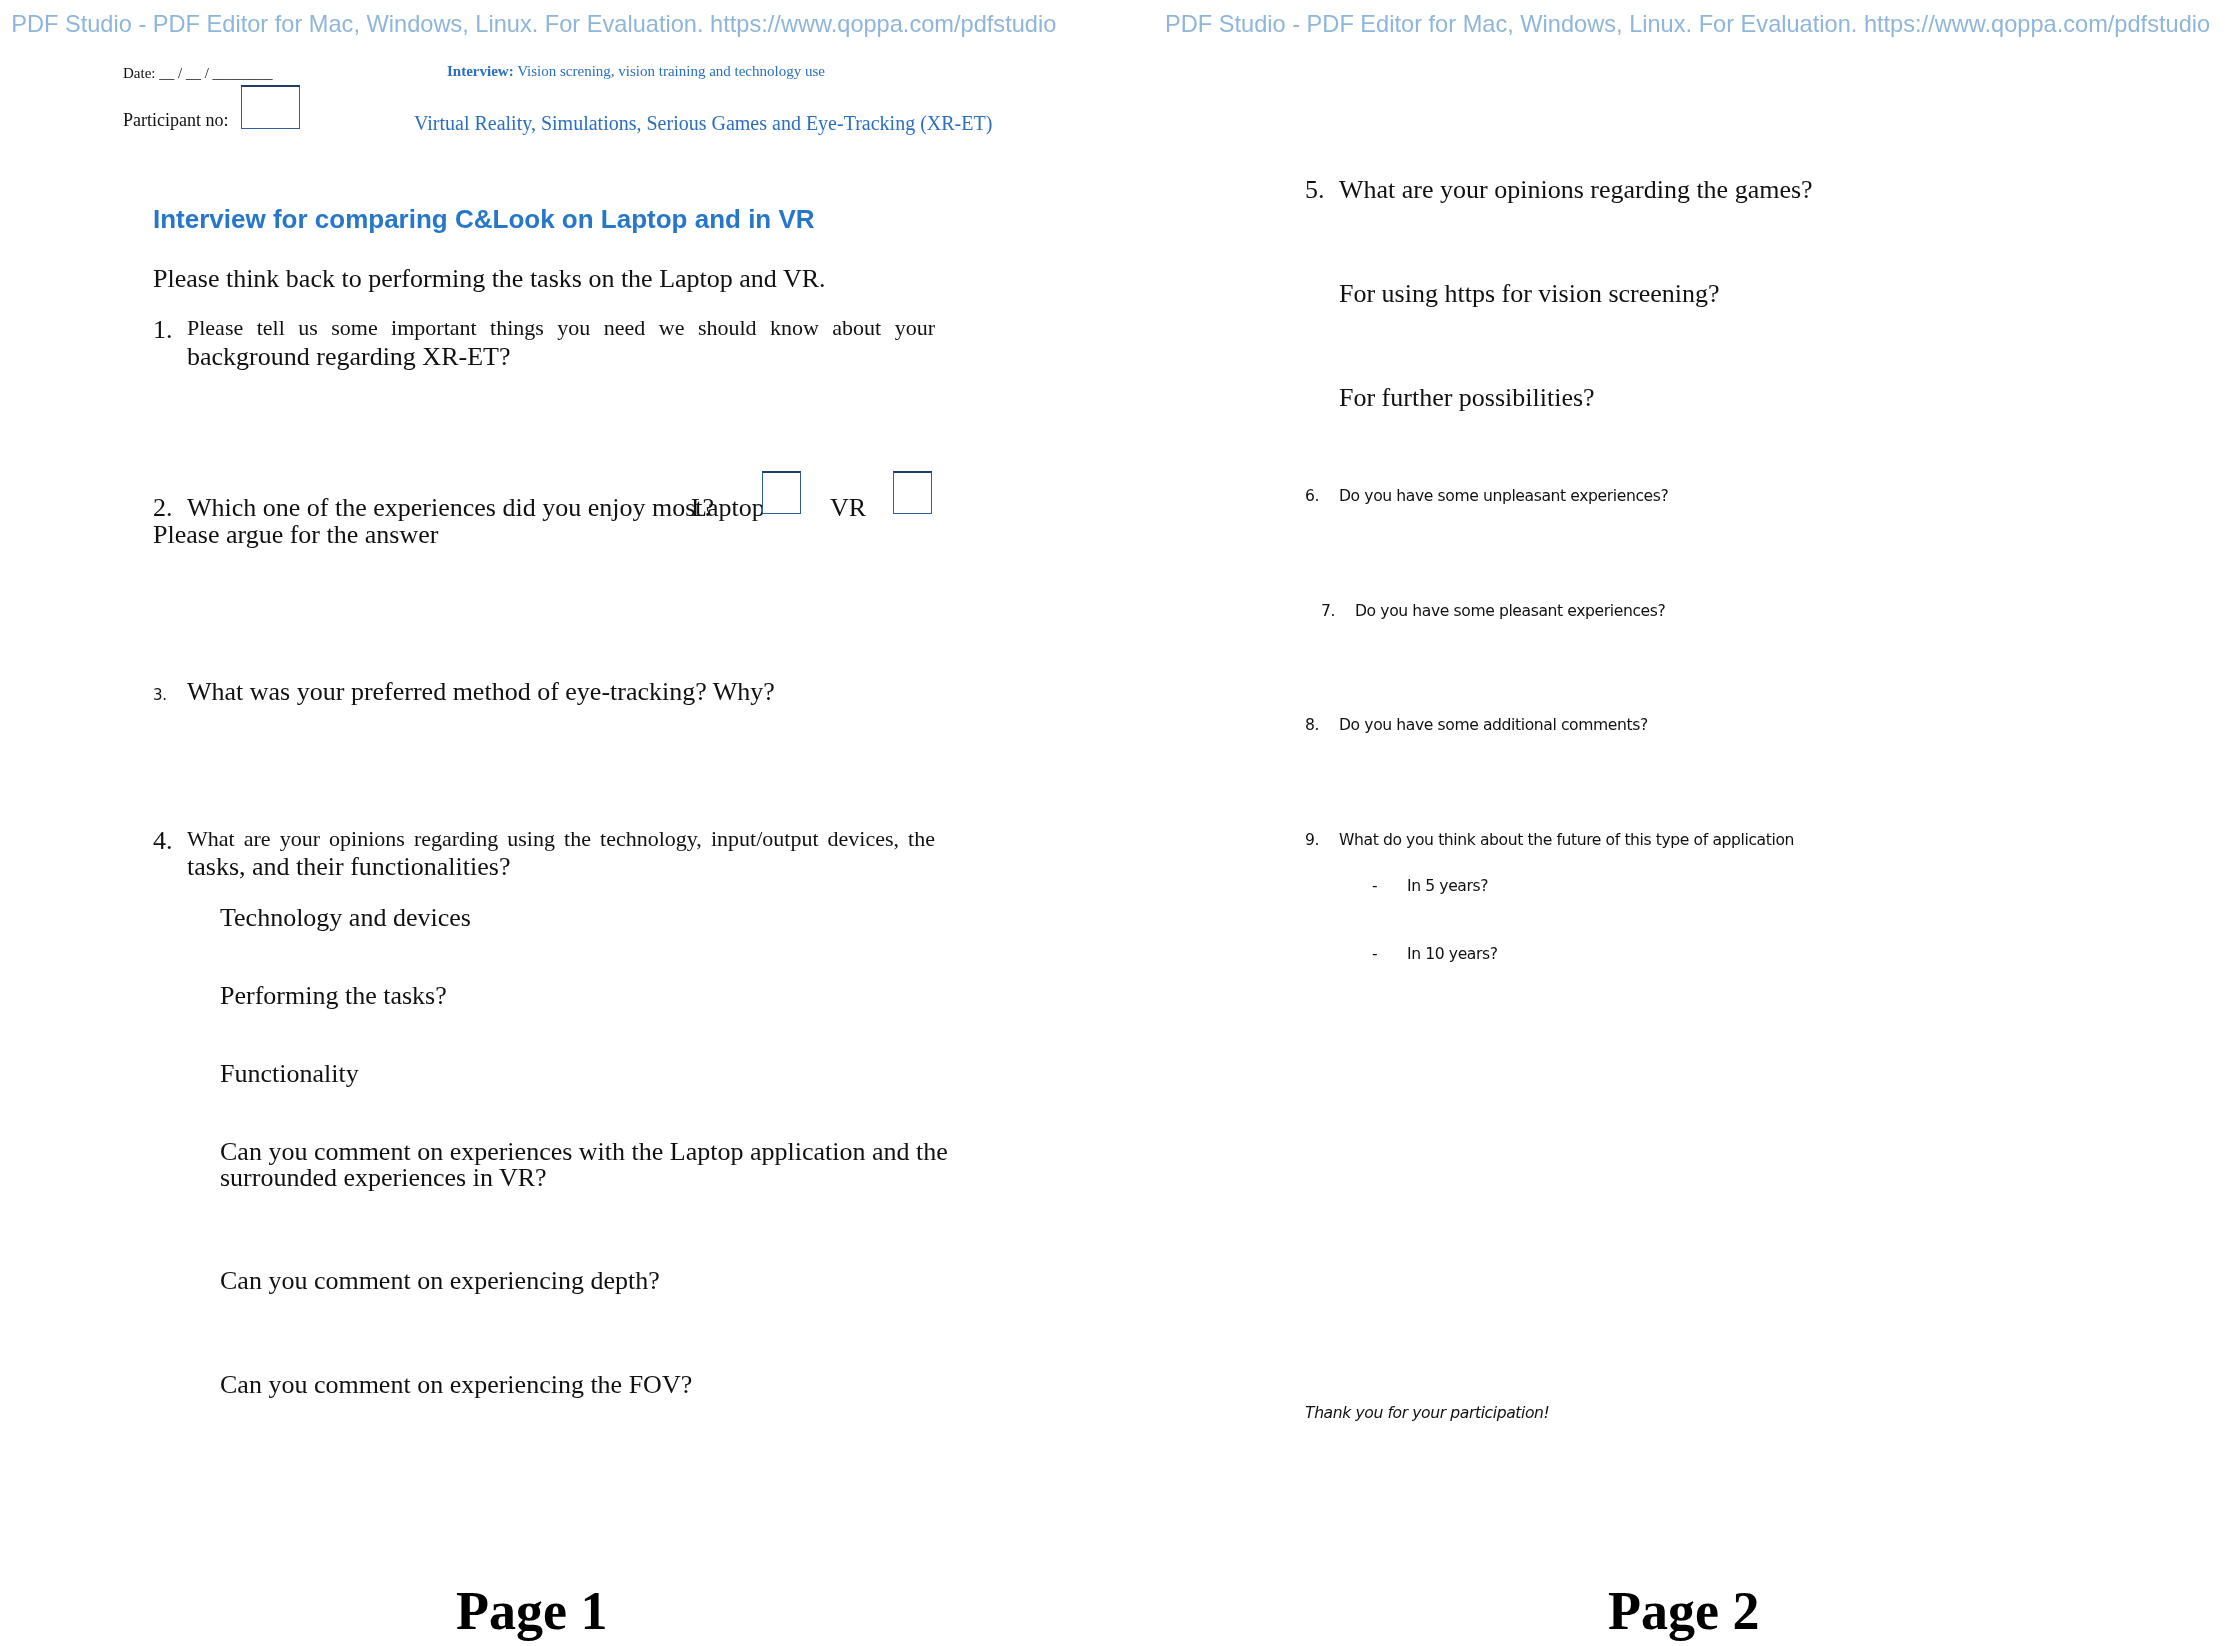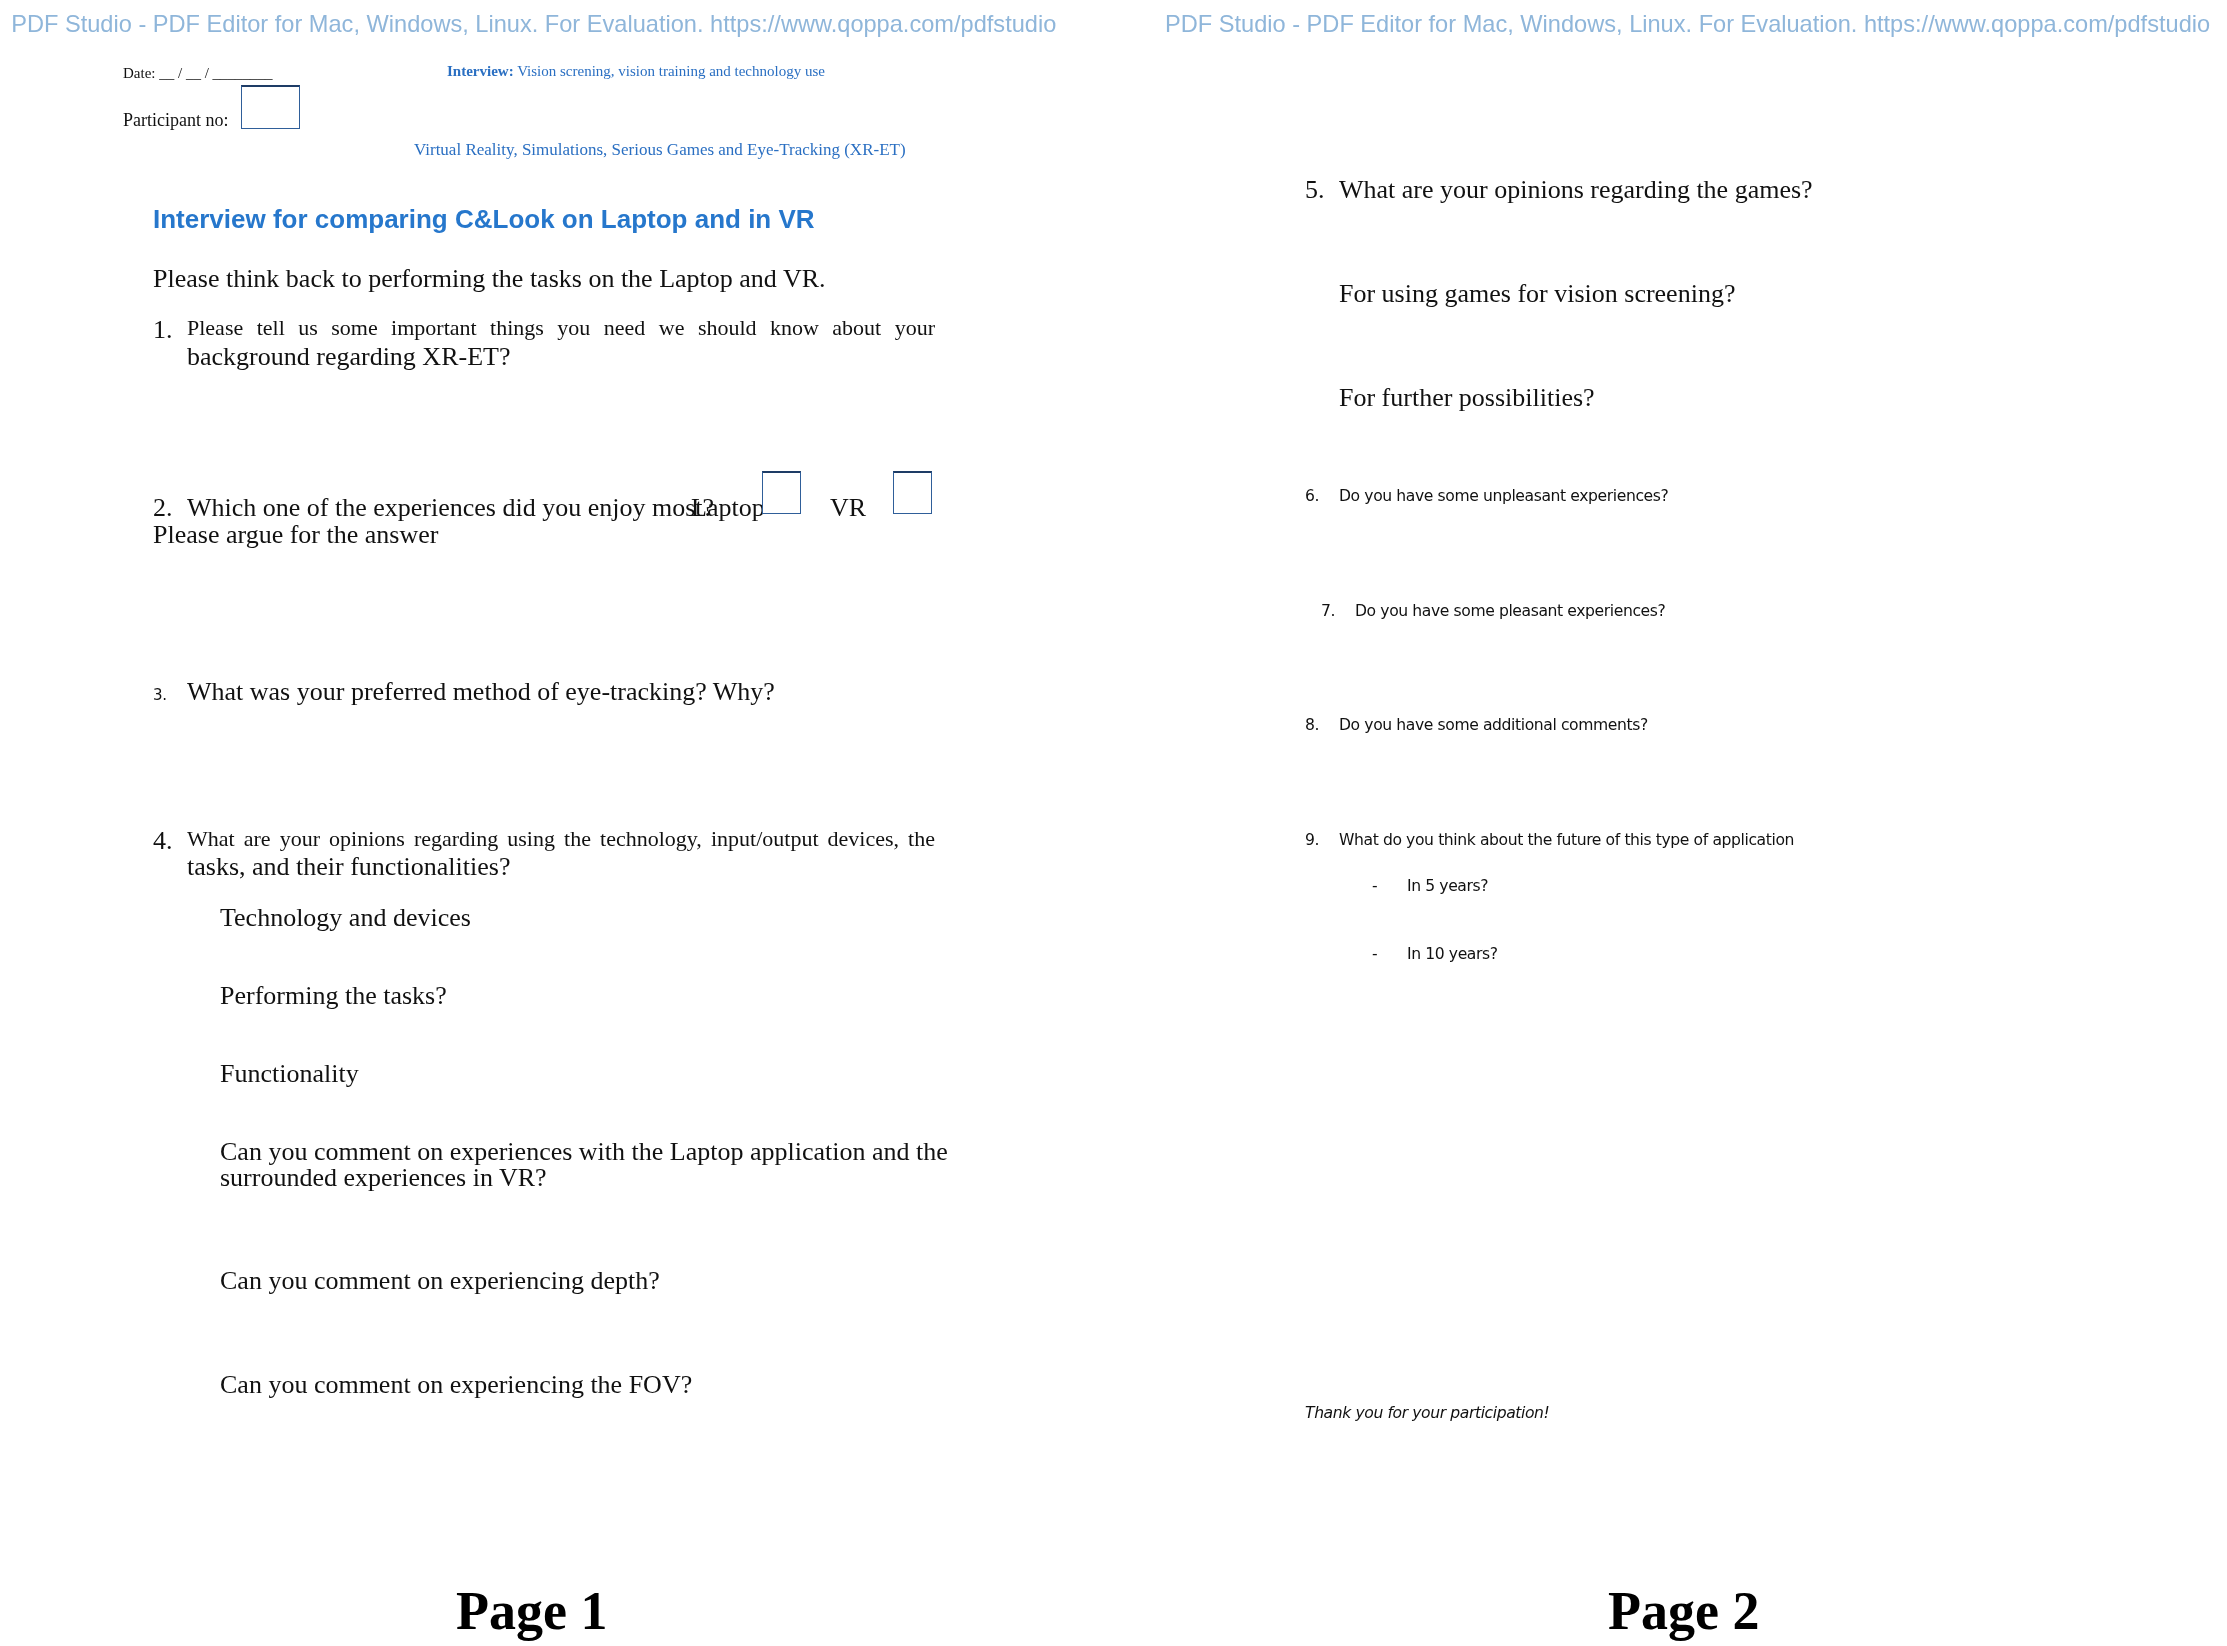--- a/index.html
+++ b/index.html
@@ -27,21 +27,21 @@
 
   <div class="abs serif hdr-small" style="left:123px; top:65px;">
     <span>Date:</span>
     <span>__ / __ / ________</span>
   </div>
   <div class="abs serif hdr-blue" style="left:447px; top:63px;">
     <b>Interview:</b><span> Vision screning, vision training and technology use</span>
   </div>
   <div class="abs serif" style="left:123px; top:110px; font-size:18px;">Participant no:</div>
   <div class="box" style="left:241px; top:85px; width:57px; height:41px;"></div>
-  <div class="abs serif hdr-blue" style="left:414px; top:112px; font-size:17px;margin-top:28px;">Virtual Reality, Simulations, Serious Games and Eye-Tracking (XR-ET)</div>
+  <div class="abs serif hdr-blue" style="left:414px; top:112px; font-size:20px;">Virtual Reality, Simulations, Serious Games and Eye-Tracking (XR-ET)</div>
 
   <div class="abs title" style="left:153px; top:204px;">Interview for comparing C&amp;Look on Laptop and in VR</div>
 
   <div class="abs body" style="left:153px; top:264px;">Please think back to performing the tasks on the Laptop and VR.</div>
 
   <div class="abs body" style="left:153px; top:315px;">1.</div>
   <div class="justify-line" style="top:315px;">Please tell us some important things you need we should know about your</div>
   <div class="abs body" style="left:187px; top:342px;">background regarding XR-ET?</div>
 
   <div class="abs body" style="left:153px; top:493px;">
@@ -70,21 +70,21 @@
   <div class="abs body" style="left:220px; top:1370px;">Can you comment on experiencing the FOV?</div>
 
   <div class="abs pagelabel" style="left:456px; top:1580px;">Page 1</div>
 </div>
 
 <div>
 
   <div class="abs body" style="left:1305px; top:175px;">
     <span class="num">5.</span><span>What are your opinions regarding the games?</span>
   </div>
-  <div class="abs body" style="left:1339px; top:279px;">For using games for vision screening?</div>
+  <div class="abs body" style="left:1339px; top:279px;">For using https for vision screening?</div>
   <div class="abs body" style="left:1339px; top:383px;">For further possibilities?</div>
 
   <div class="abs calibri" style="left:1305px; top:487px;">
     <span class="num">6.</span><span>Do you have some unpleasant experiences?</span>
   </div>
   <div class="abs calibri" style="left:1305px; top:602px;margin-left:16px;">
     <span class="num">7.</span><span>Do you have some pleasant experiences?</span>
   </div>
   <div class="abs calibri" style="left:1305px; top:716px;">
     <span class="num">8.</span><span>Do you have some additional comments?</span>

